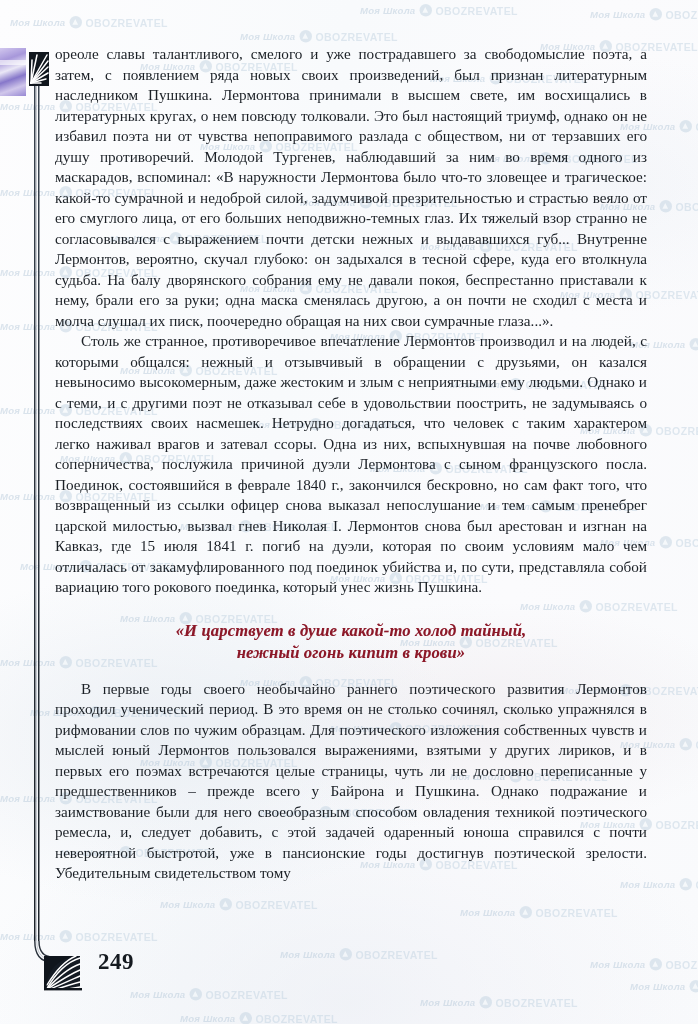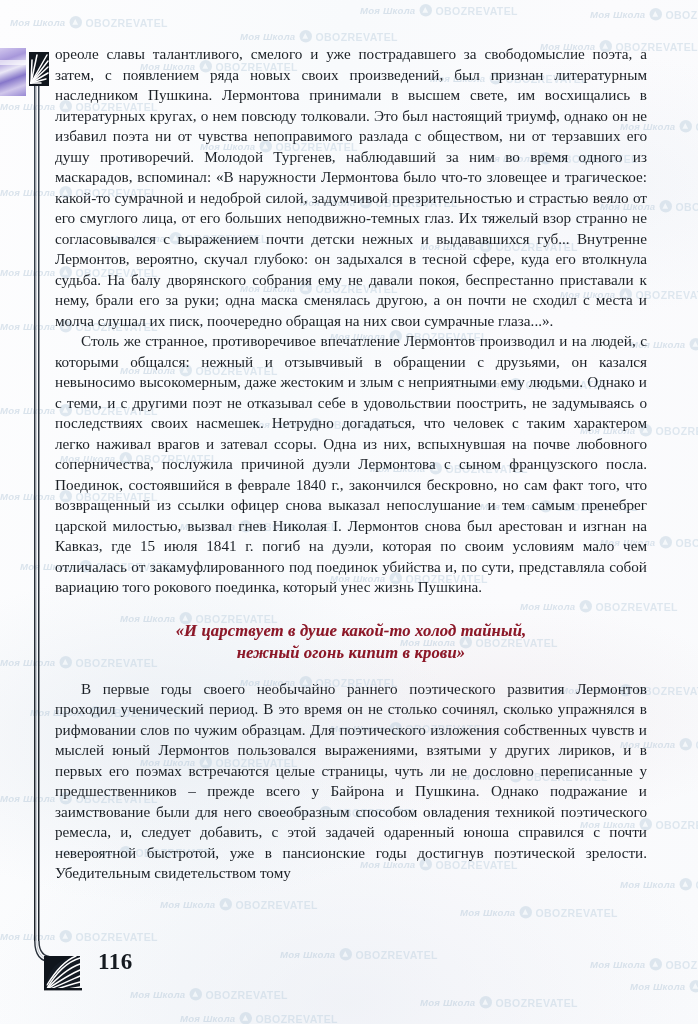--- a/index.html
+++ b/index.html
@@ -545,16 +545,16 @@
     <div class="poem-heading">
       <span class="ln ln1">«И царствует в душе какой-то холод тайный,</span>
       <span class="ln ln2">нежный огонь кипит в крови»</span>
     </div>
 
     <p class="body-par indent">В первые годы своего необычайно раннего поэтического развития Лермонтов проходил ученический период. В это время он не столько сочинял, сколько упражнялся в рифмовании слов по чужим образцам. Для поэтического изложения собственных чувств и мыслей юный Лермонтов пользовался выражениями, взятыми у других лириков, и в первых его поэмах встречаются целые страницы, чуть ли не дословно переписанные у предшественников – прежде всего у Байрона и Пушкина. Однако подражание и заимствование были для него своеобразным способом овладения техникой поэтического ремесла, и, следует добавить, с этой задачей одаренный юноша справился с почти невероятной быстротой, уже в пансионские годы достигнув поэтической зрелости. Убедительным свидетельством тому</p>
   </div>
 
   <div class="footer">
     <div style="width:60px;height:40px"></div>
-    <div class="page-num">116</div>
+    <div class="page-num">249</div>
   </div>
 
 </div>
 
 </body></html>

